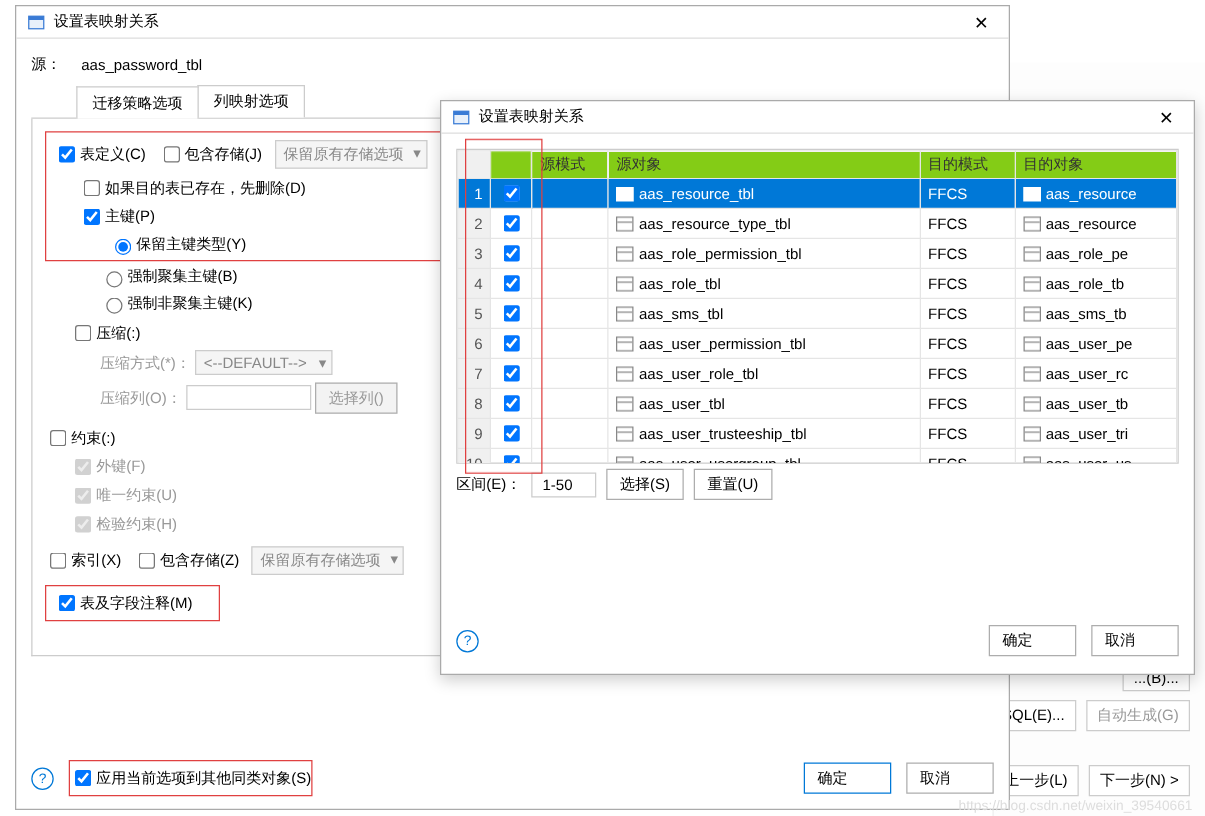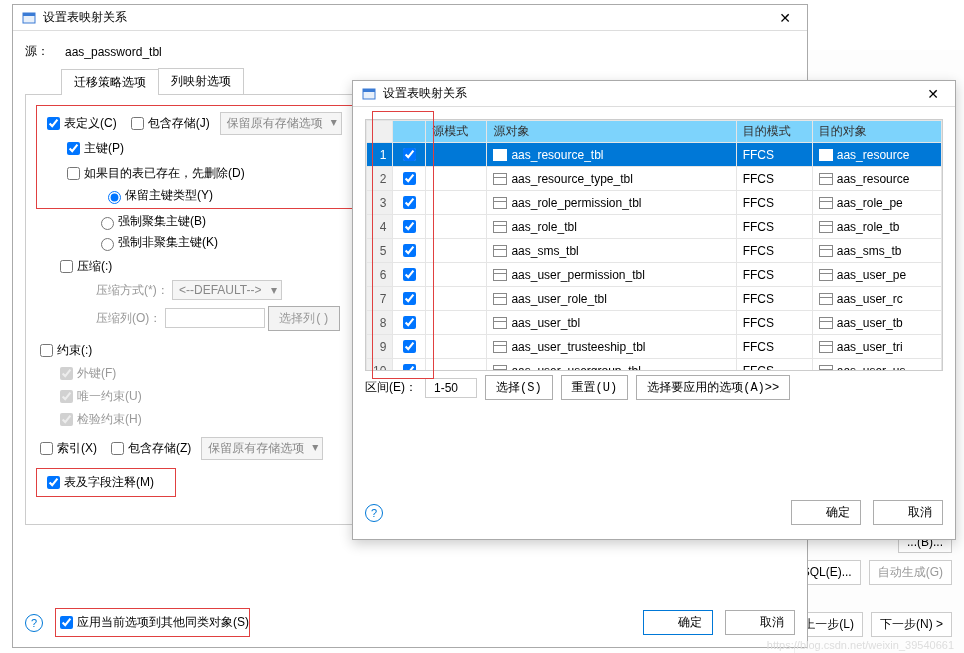--- a/index.html
+++ b/index.html
@@ -11,36 +11,36 @@
 .close-x { width: 28px; text-align: center; cursor: pointer; font-size: 14px; }
 .content { padding: 8px 12px; }
 .row { display: flex; align-items: center; margin: 4px 0; }
 .lbl { width: 40px; }
 .tabbar { display: flex; border-bottom: 1px solid #ccc; margin-top: 8px; }
 .tab { padding: 4px 12px; border: 1px solid #ccc; border-bottom: none; background: #fff; margin-right: -1px; cursor: pointer; }
 .tab.active { font-weight: normal; background: #fff; position: relative; top: 1px; margin-left: 36px; }
 .panel { border: 1px solid #ccc; border-top: none; padding: 10px; }
 .cb, .rb { margin-right: 4px; vertical-align: middle; }
 .indent1 { margin-left: 20px; }
-.indent2 { margin-left: 60px; }
+.indent2 { margin-left: 44px; }
 .dropdown { border: 1px solid #ccc; padding: 2px 18px 2px 6px; background: #f5f5f5; position: relative; display: inline-block; min-width: 110px; color: #888; }
 .dropdown::after { content: "▾"; position: absolute; right: 4px; top: 2px; color: #888; }
 input[type=text].field { border: 1px solid #ccc; padding: 2px 8px; width: 100px; }
-.btn { border: 1px solid #adadad; background: #e1e1e1; padding: 3px 10px; cursor: pointer; display: inline-block; text-align: right; font-family: Liberation Mono, monospace; }
+.btn { border: 1px solid #adadad; background: #e1e1e1; padding: 3px 10px; cursor: pointer; display: inline-block; text-align: left; }
 .btn.flat { background: #fff; }
 .btn.primary { border: 1px solid #0078d7; }
 .hl-red { border: 1px solid #e04040; }
 .footer { position: absolute; bottom: 10px; left: 12px; right: 12px; display: flex; align-items: center; gap: 12px; }
 .footer .spacer { flex: 1; }
 .help-circle { width: 18px; height: 18px; border: 1.5px solid #0078d7; border-radius: 50%; color: #0078d7; display: inline-flex; align-items: center; justify-content: center; font-size: 11px; cursor: pointer; }
 
 .tbl-wrap { border: 1px solid #ccc; height: 252px; overflow: auto; position: relative; margin-top: 4px; }
 table { border-collapse: collapse; width: 100%; }
 th, td { border: 1px solid #e5e5e5; padding: 2px 6px; text-align: left; white-space: nowrap; }
-th { background: #7dd3fc; font-weight: normal; color: #333; position: sticky; top: 0; }
+th { background: #84cc16; font-weight: normal; color: #333; position: sticky; top: 0; }
 tr.selected td { background: #0078d7; color: #fff; }
 .rownum { background: #f0f0f0; text-align: right; width: 26px; color: #555; }
 .chk-cell { width: 24px; text-align: center; }
 .tbl-icon { display: inline-block; width: 14px; height: 12px; border: 1px solid #888; margin-right: 4px; vertical-align: middle; position: relative; background: #fff; }
 .tbl-icon::before { content: ""; position: absolute; left: 0; right: 0; top: 3px; border-top: 1px solid #888; }
 tr.selected .tbl-icon { border-color: #fff; }
 tr.selected .tbl-icon::before { border-color: #fff; }
 .disabled { color: #999; }
 .redbox-overlay { position: absolute; border: 1px solid #e04040; pointer-events: none; }
 .bg-right { position: absolute; right: 0; top: 50px; bottom: 0; width: 170px; background: #fdfdfd; border-left: 1px solid #eee; }
@@ -87,25 +87,25 @@
       <div class="tab">列映射选项</div>
     </div>
 
     <div class="panel" style="height:430px; position:relative;">
       <div class="hl-red" style="padding:6px 6px 4px 6px; width:320px;">
         <label><input type="checkbox" class="cb" checked="" style=""><span>表定义(C)</span></label>
         &nbsp;
         <label><input type="checkbox" class="cb" style=""><span>包含存储(J)</span></label>
         &nbsp;
         <span class="dropdown">保留原有存储选项</span>
+        <div class="indent1" style="margin-top:6px;">
+          <label><input type="checkbox" class="cb" style=""><span>如果目的表已存在，先删除(D)</span></label>
+        </div>
         <div class="indent1" style="margin-top:4px;">
           <label><input type="checkbox" class="cb" checked="" style=""><span>主键(P)</span></label>
-        </div>
-        <div class="indent1" style="margin-top:6px;">
-          <label><input type="checkbox" class="cb" style=""><span>如果目的表已存在，先删除(D)</span></label>
         </div>
         <div class="indent2" style="margin-top:4px;">
           <label><input type="radio" class="rb" name="pkr" checked="" style=""><span>保留主键类型(Y)</span></label>
         </div>
       </div>
       <div class="indent2" style="margin-top:4px;">
         <label><input type="radio" class="rb" name="pkr" style=""><span>强制聚集主键(B)</span></label>
       </div>
       <div class="indent2" style="margin-top:4px;">
         <label><input type="radio" class="rb" name="pkr" style=""><span>强制非聚集主键(K)</span></label>
@@ -268,21 +268,20 @@
 
     </div>
 
     <div class="redbox-overlay" style="left:19px; top:4px; width:62px; height:268px;"></div>
 
     <div class="row" style="gap:8px;">
       <span>区间(E)：</span>
       <input type="text" class="field" style="width: 52px;" value="1-50">
       <span class="btn flat">选择(S)</span>
       <span class="btn flat">重置(U)</span>
-      <span class="btn flat">选择要应用的选项(A)&gt;&gt;</span>
     </div>
   </div>
   <div class="footer" style="bottom:14px;">
     <span class="help-circle">?</span>
     <span class="spacer"></span>
     <span class="btn flat" style="min-width:70px;">确定</span>
     <span class="btn flat" style="min-width:70px;">取消</span>
   </div>
 </div>
 

